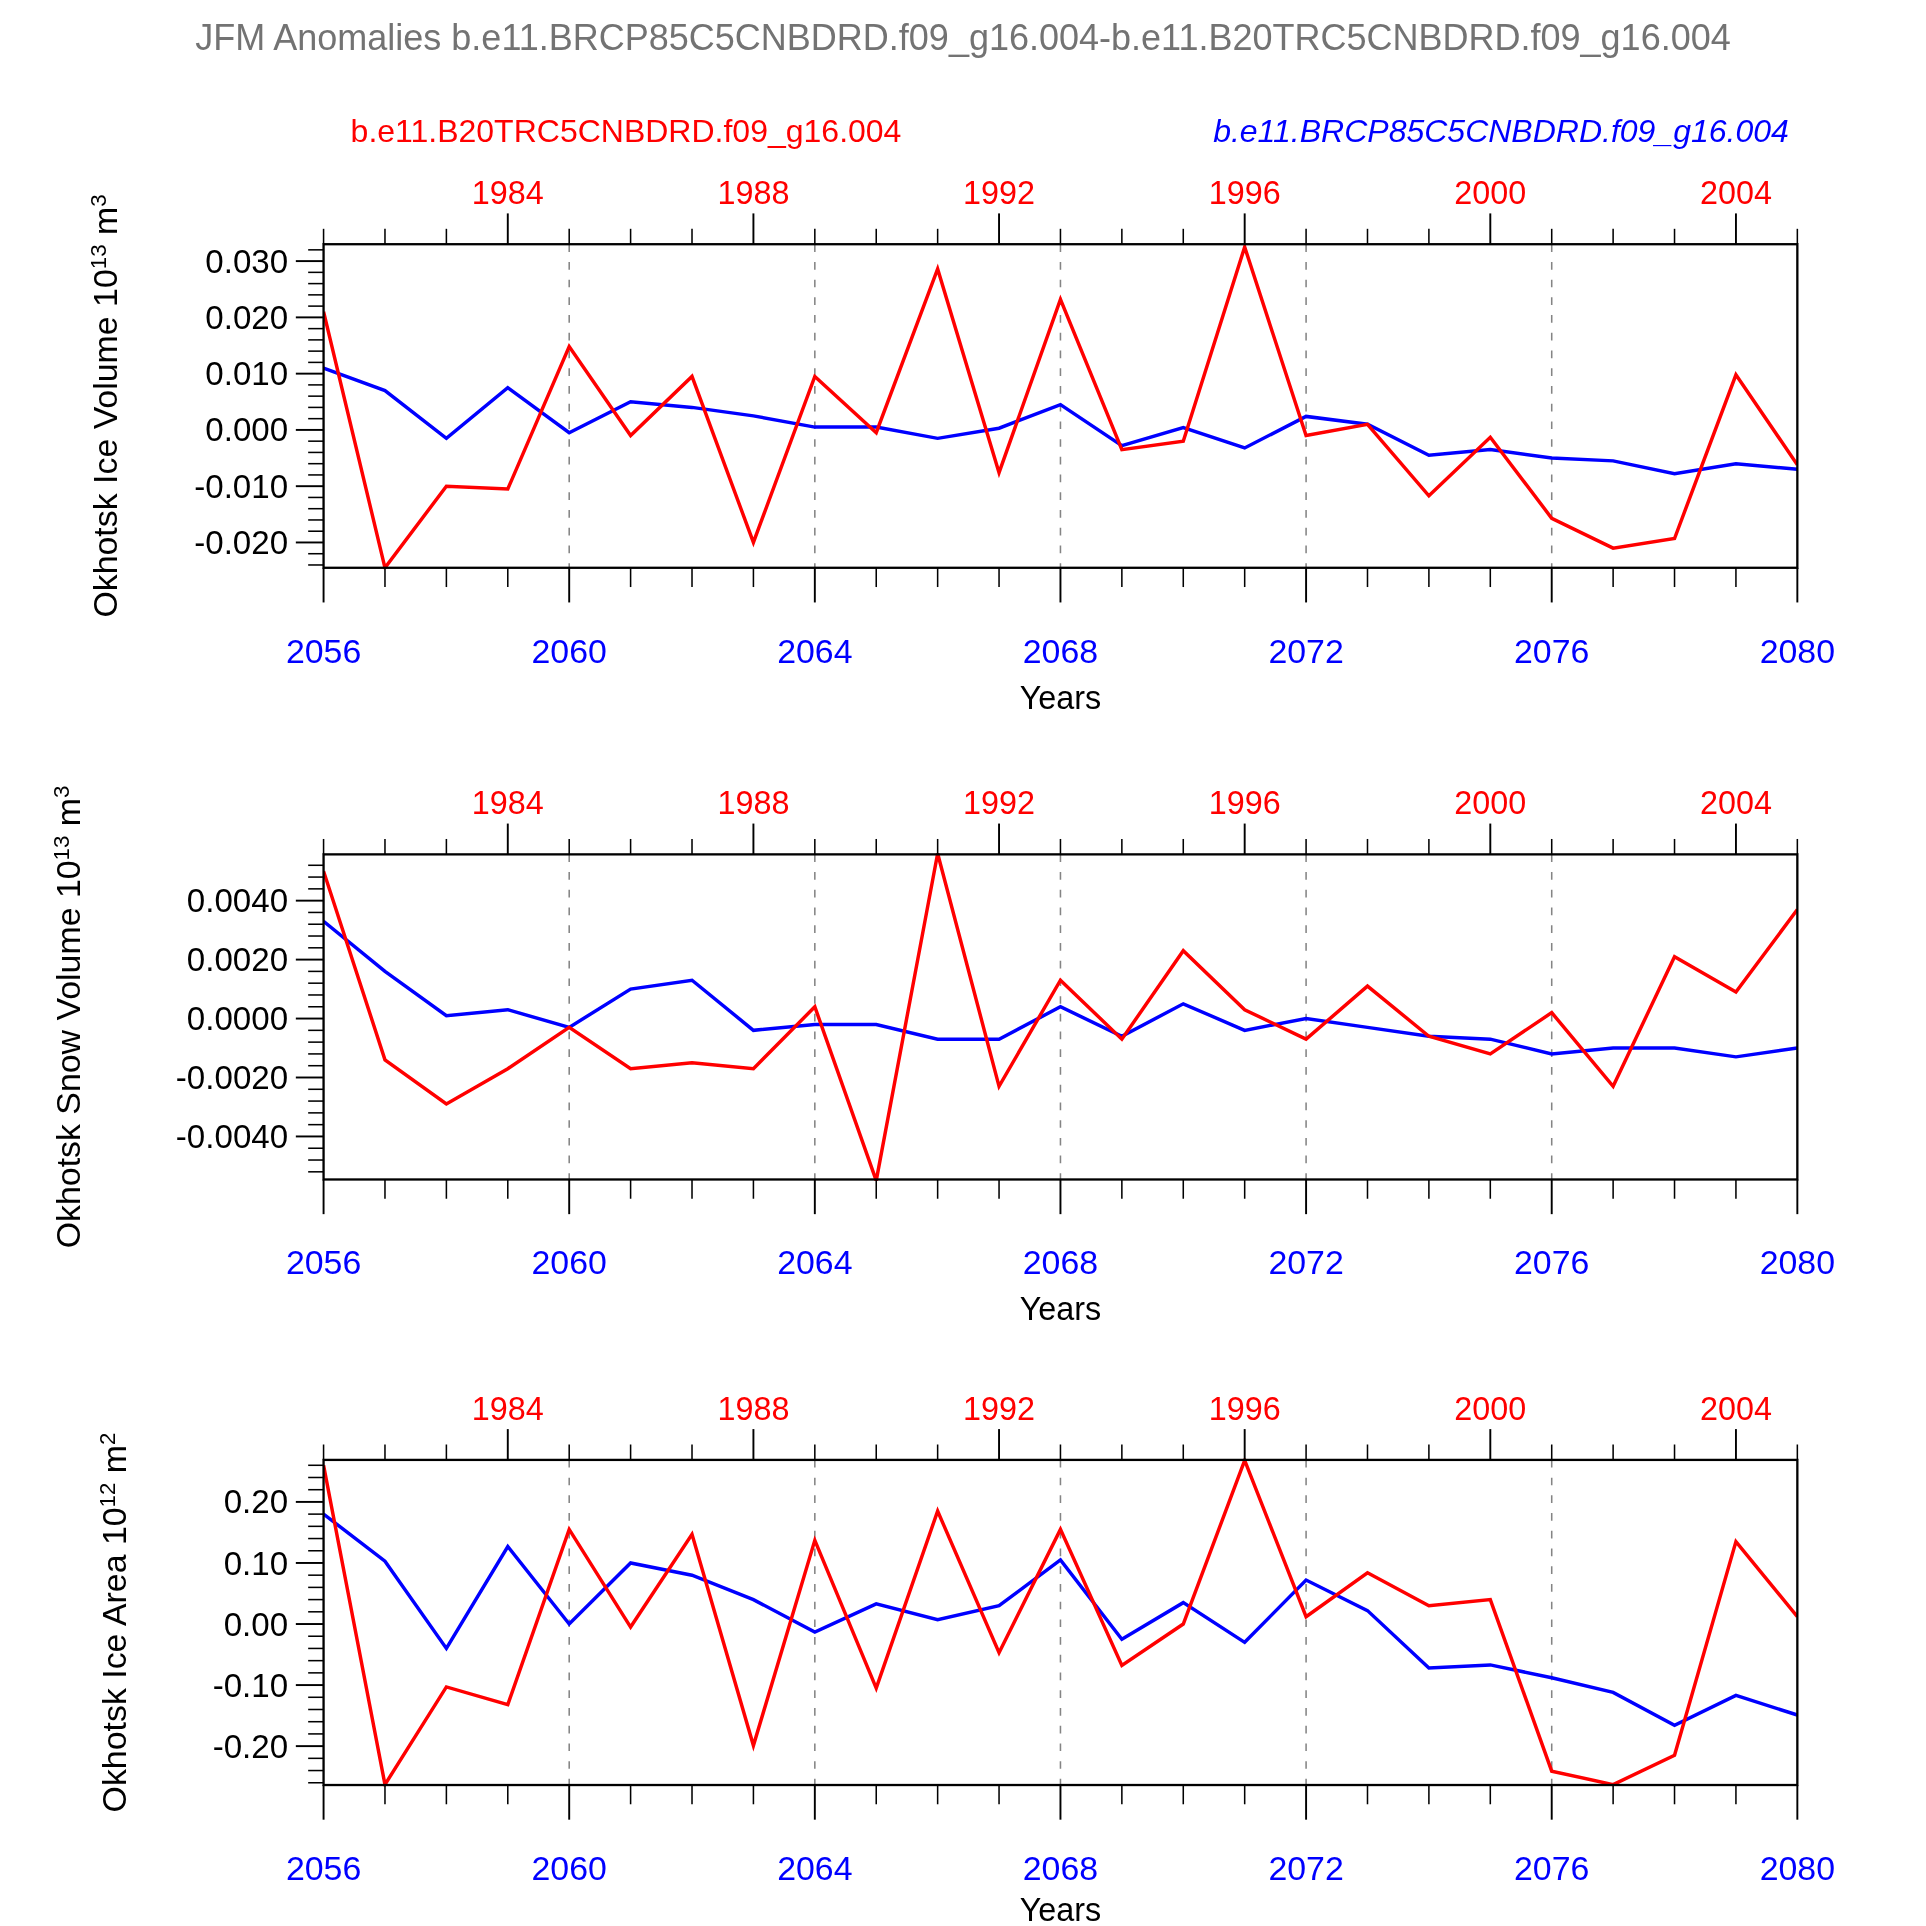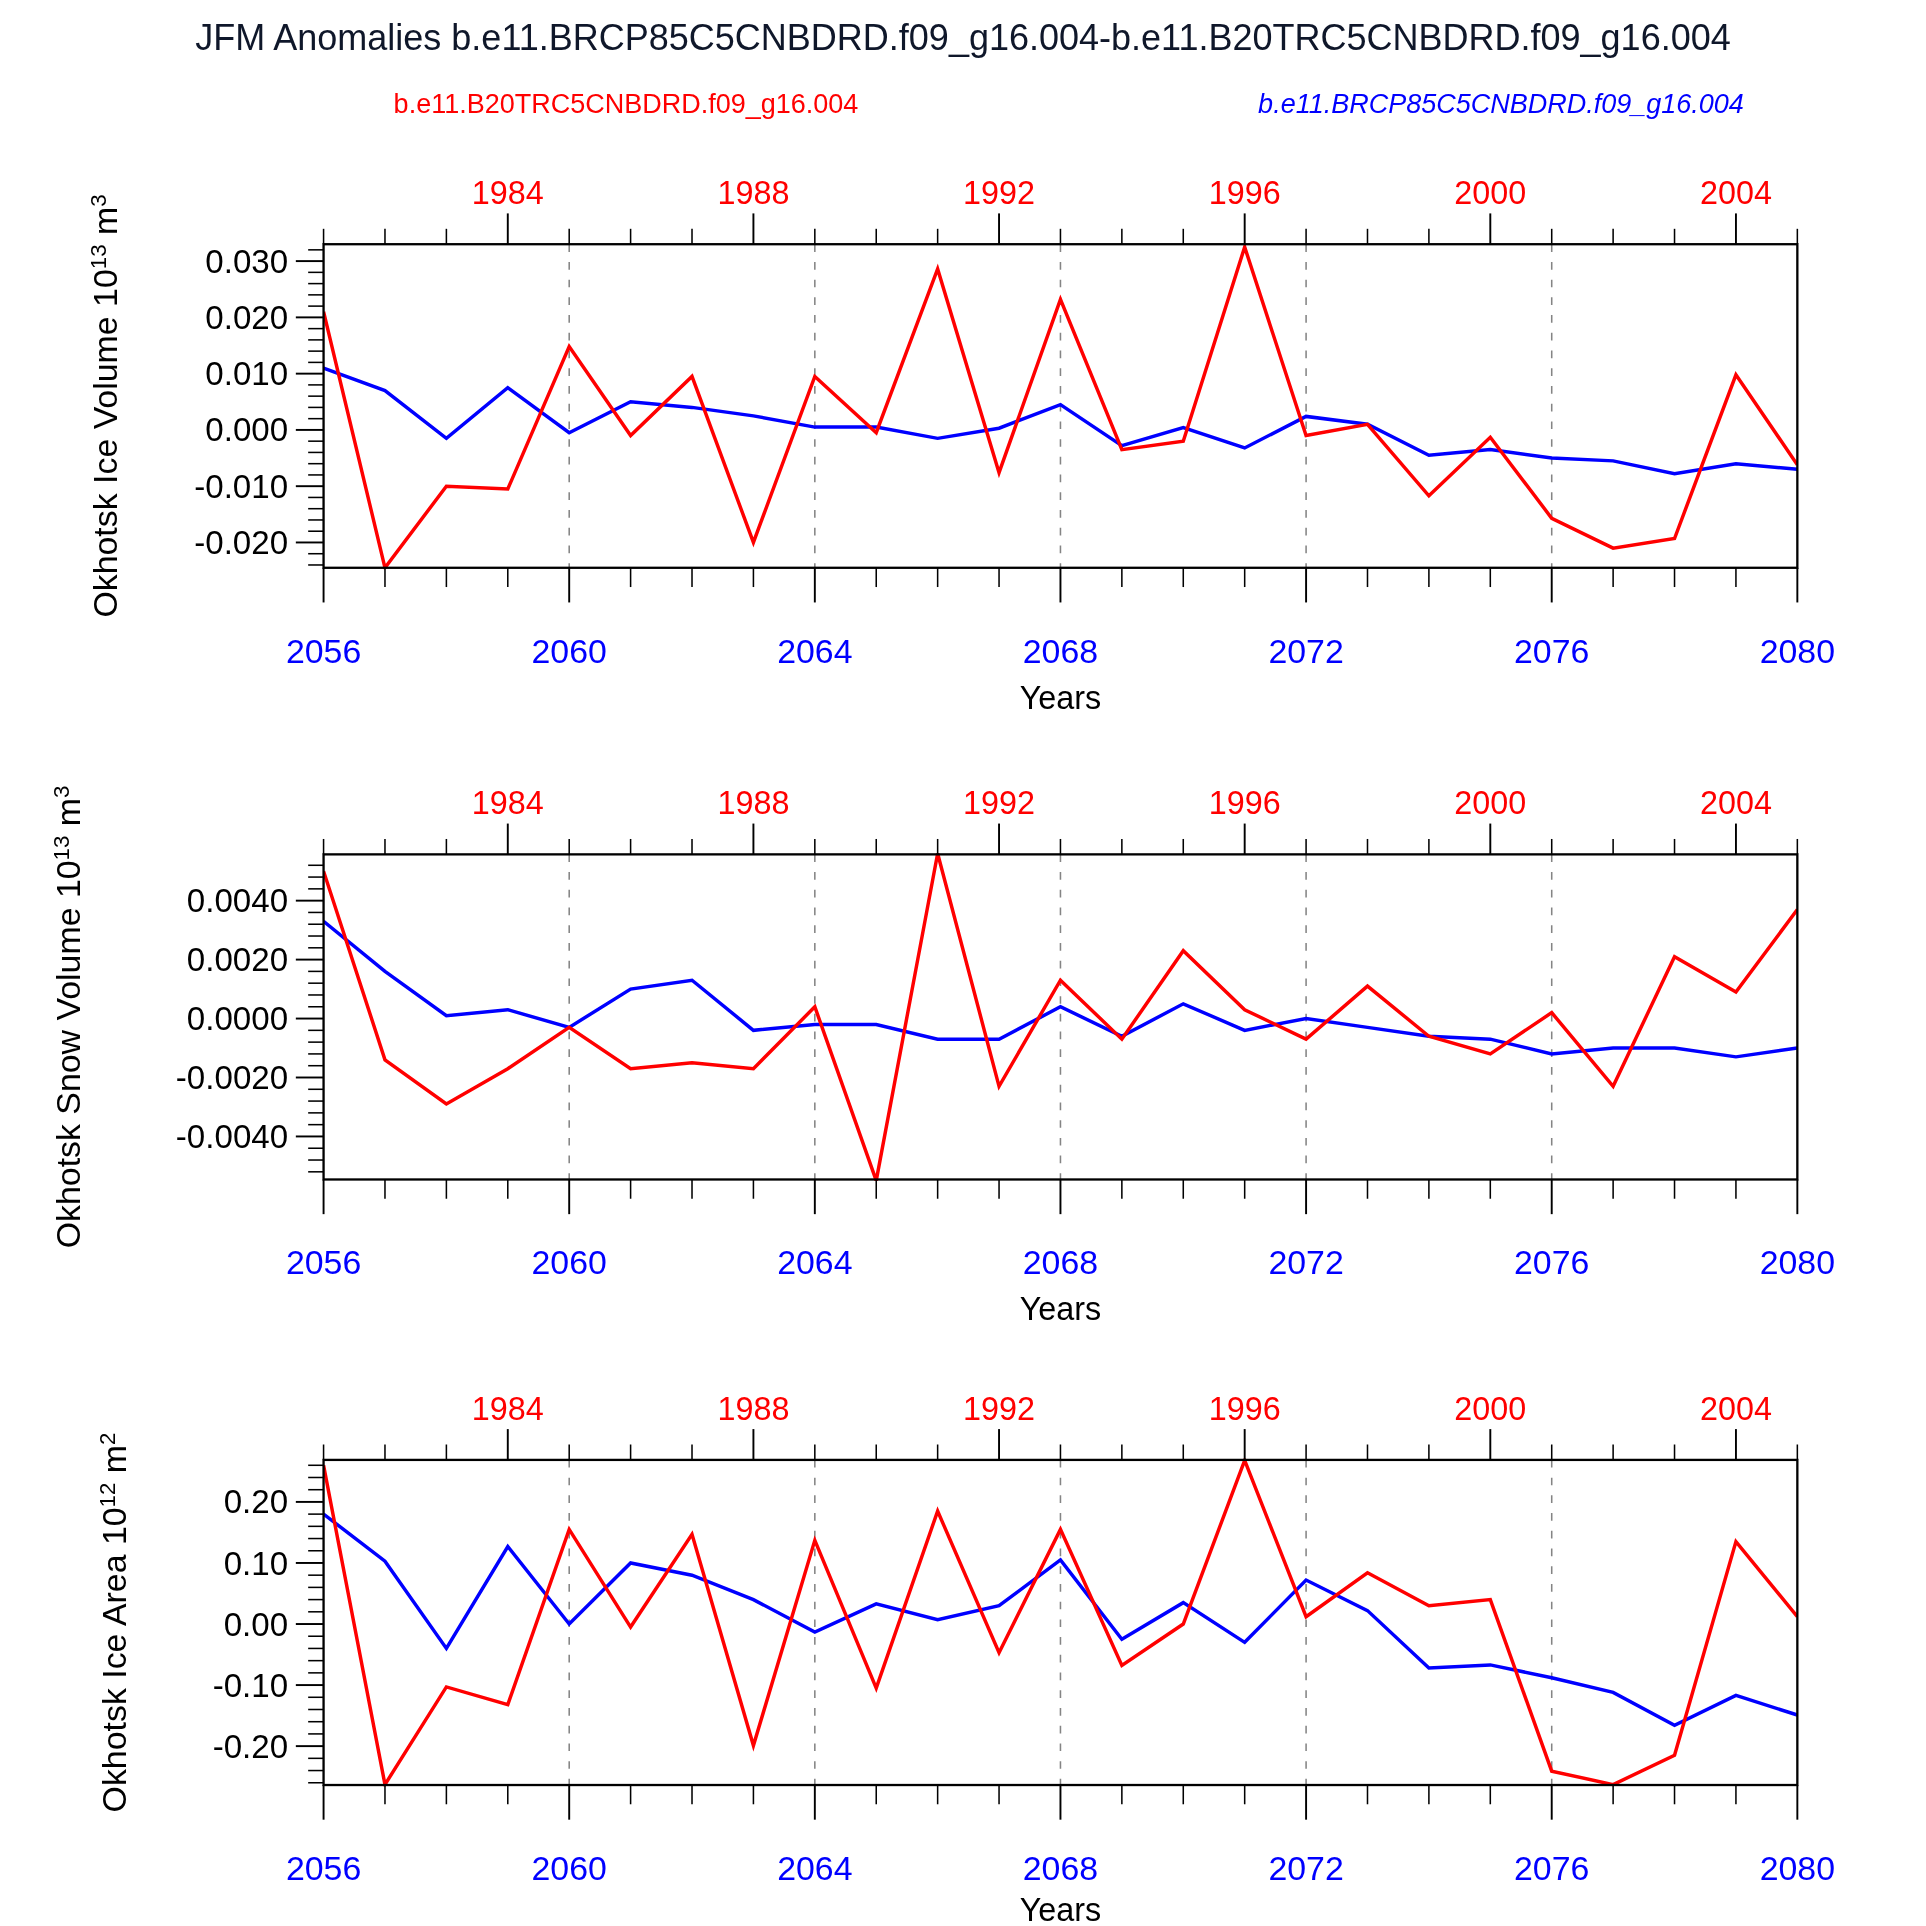--- a/index.html
+++ b/index.html
@@ -1,20 +1,20 @@
 <!DOCTYPE html>
 <html style="font-size:12.3px"><head>
 <meta charset="utf-8">
 <style>
   html,body{margin:0;padding:0;background:#ffffff;}
   .page{position:relative;width:1926px;height:1926px;background:#ffffff;overflow:hidden;
         font-family:"Liberation Sans", sans-serif;}
   .chart-title{position:absolute;left:0;top:17px;width:1926px;text-align:center;
-        font-size:36px;color:#0f172a;white-space:nowrap;}
-  .legend-label{position:absolute;top:89px;transform:translateX(-50%);font-size:27px;white-space:nowrap;}
+        font-size:36px;color:#737373;white-space:nowrap;}
+  .legend-label{position:absolute;top:113px;transform:translateX(-50%);font-size:32px;white-space:nowrap;}
   #legend-left{left:626px;}
   #legend-right{left:1501px;}
   svg text{font-family:"Liberation Sans", sans-serif;}
   #chart-svg{position:absolute;left:0;top:0;}
 </style>
 </head>
 <body>
 
 <div class="page">
   <div class="chart-title">JFM Anomalies b.e11.BRCP85C5CNBDRD.f09_g16.004-b.e11.B20TRC5CNBDRD.f09_g16.004</div>

